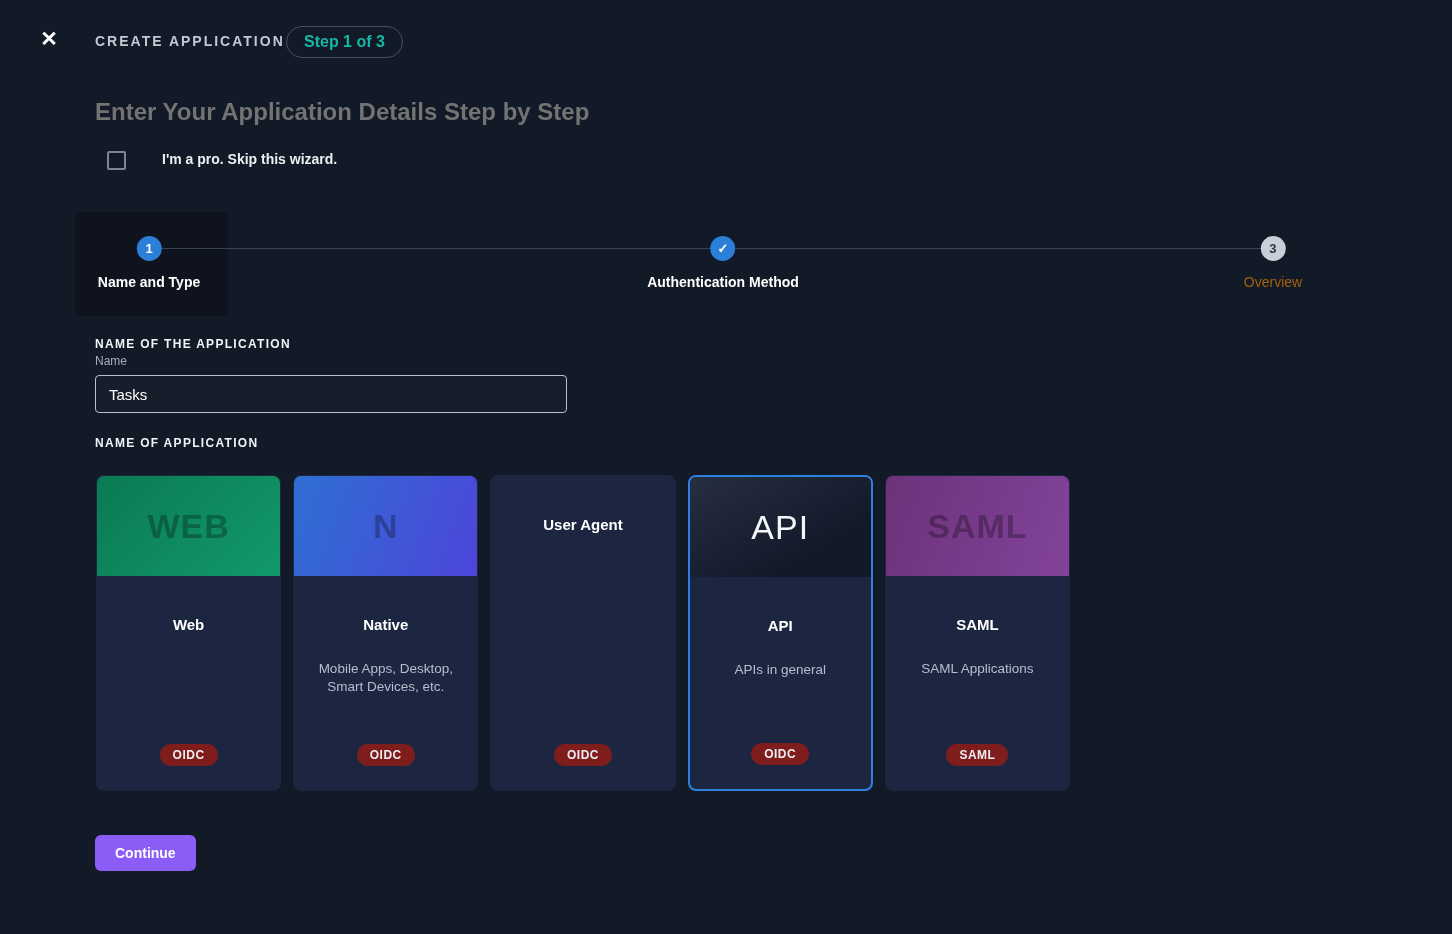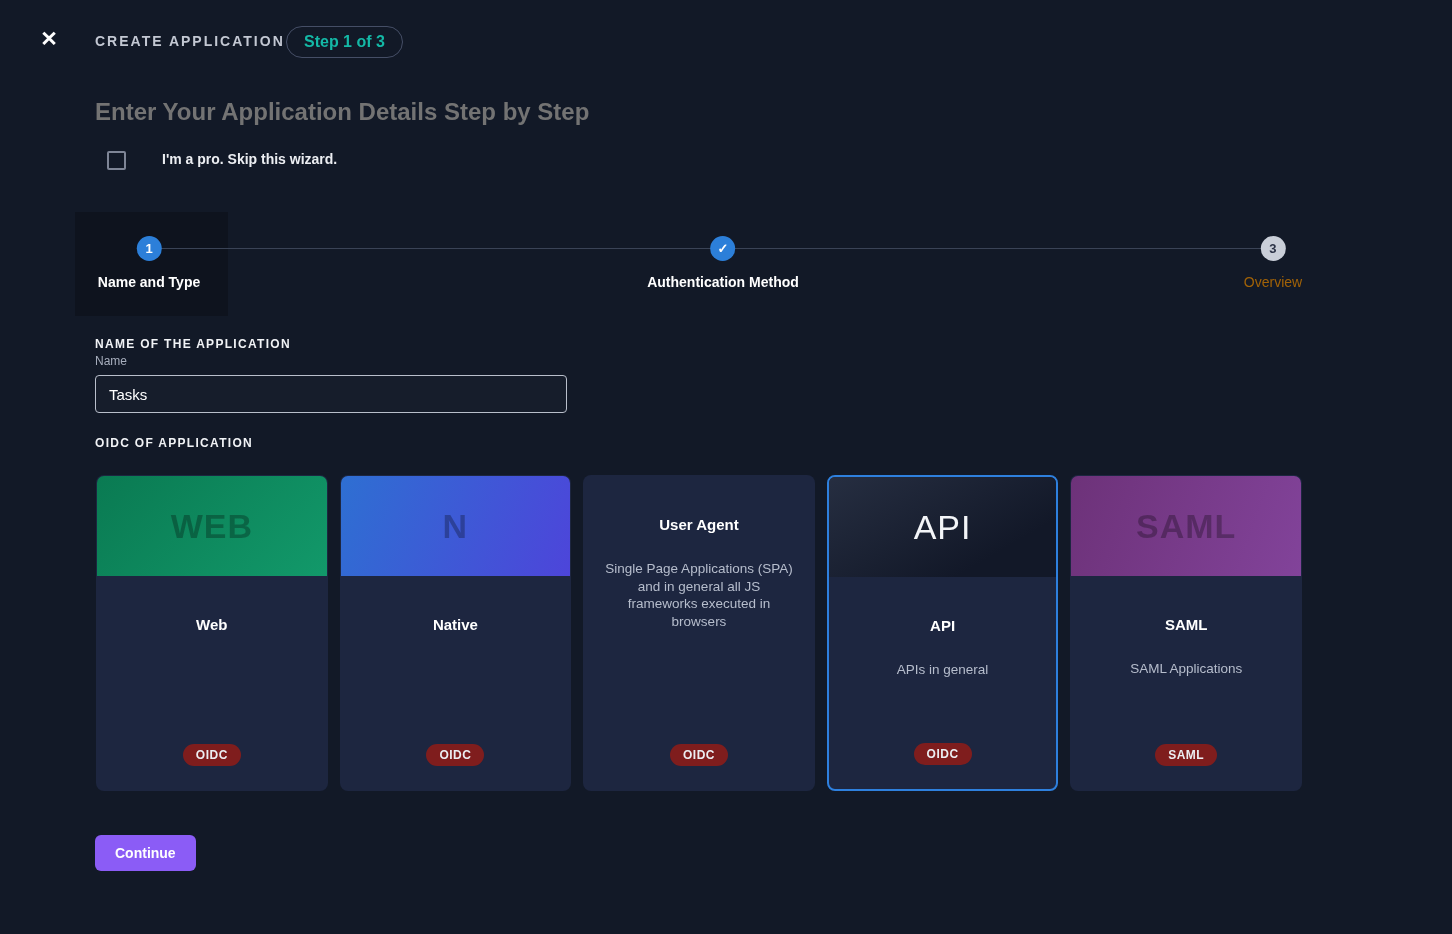--- a/index.html
+++ b/index.html
@@ -95,21 +95,21 @@
     border: 1px solid #b9bfcb; border-radius: 4px;
     color: #ffffff; font-size: 15px; font-weight: 500;
     padding: 0 13px;
     font-family: "Liberation Sans", sans-serif;
   }
   .type-title { margin-top: 23px; }
 
   
   .cards {
     margin: 25px 0 0 96px;
-    width: 1206px;
+    width: 974px;
     display: grid; grid-template-columns: repeat(5, 1fr); gap: 12px;
   }
   .card {
     height: 316px; border-radius: 8px; overflow: hidden;
     background: #1d2640;
     display: flex; flex-direction: column;
     cursor: pointer;
     border: 1px solid transparent;
   }
   .card.selected { border: 2px solid #2e80de; }
@@ -192,48 +192,48 @@
   <div class="step step-3">
     <div class="step-circle upcoming">3</div>
     <div class="step-label upcoming">Overview</div>
   </div>
 </div>
 
 <div class="section-title">NAME OF THE APPLICATION</div>
 <label class="field-label">Name</label>
 <input class="name-input" type="text" value="Tasks" style="">
 
-<div class="section-title type-title">OIDC OF APPLICATION</div>
+<div class="section-title type-title">NAME OF APPLICATION</div>
 
 <div class="cards">
 
   <div class="card">
     <div class="card-header hdr-web">
       <span class="card-watermark">WEB</span>
     </div>
     <div class="card-body">
       <div class="card-title">Web</div>
       <div class="card-badge">OIDC</div>
     </div>
   </div>
 
   <div class="card">
     <div class="card-header hdr-native">
       <span class="card-watermark">N</span>
     </div>
     <div class="card-body">
       <div class="card-title">Native</div>
+      <div class="card-desc">Mobile Apps, Desktop, Smart Devices, etc.</div>
       <div class="card-badge">OIDC</div>
     </div>
   </div>
 
   <div class="card">
     <div class="card-body">
       <div class="card-title">User Agent</div>
-      <div class="card-desc">Single Page Applications (SPA) and in general all JS frameworks executed in browsers</div>
       <div class="card-badge">OIDC</div>
     </div>
   </div>
 
   <div class="card selected">
     <div class="card-header hdr-api">
       <span class="card-watermark">API</span>
     </div>
     <div class="card-body">
       <div class="card-title">API</div>

